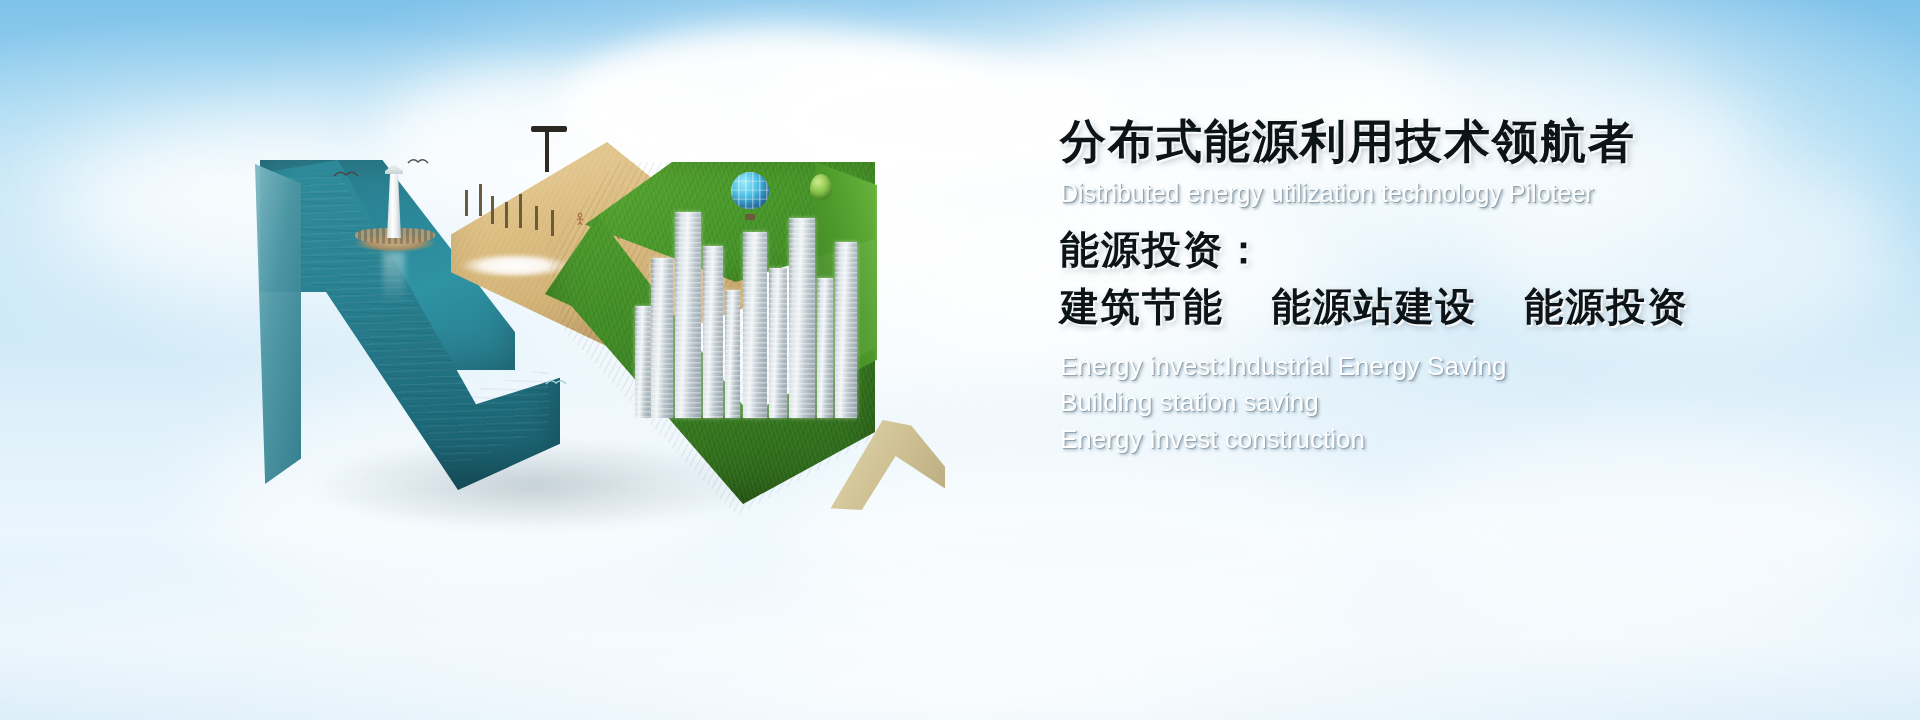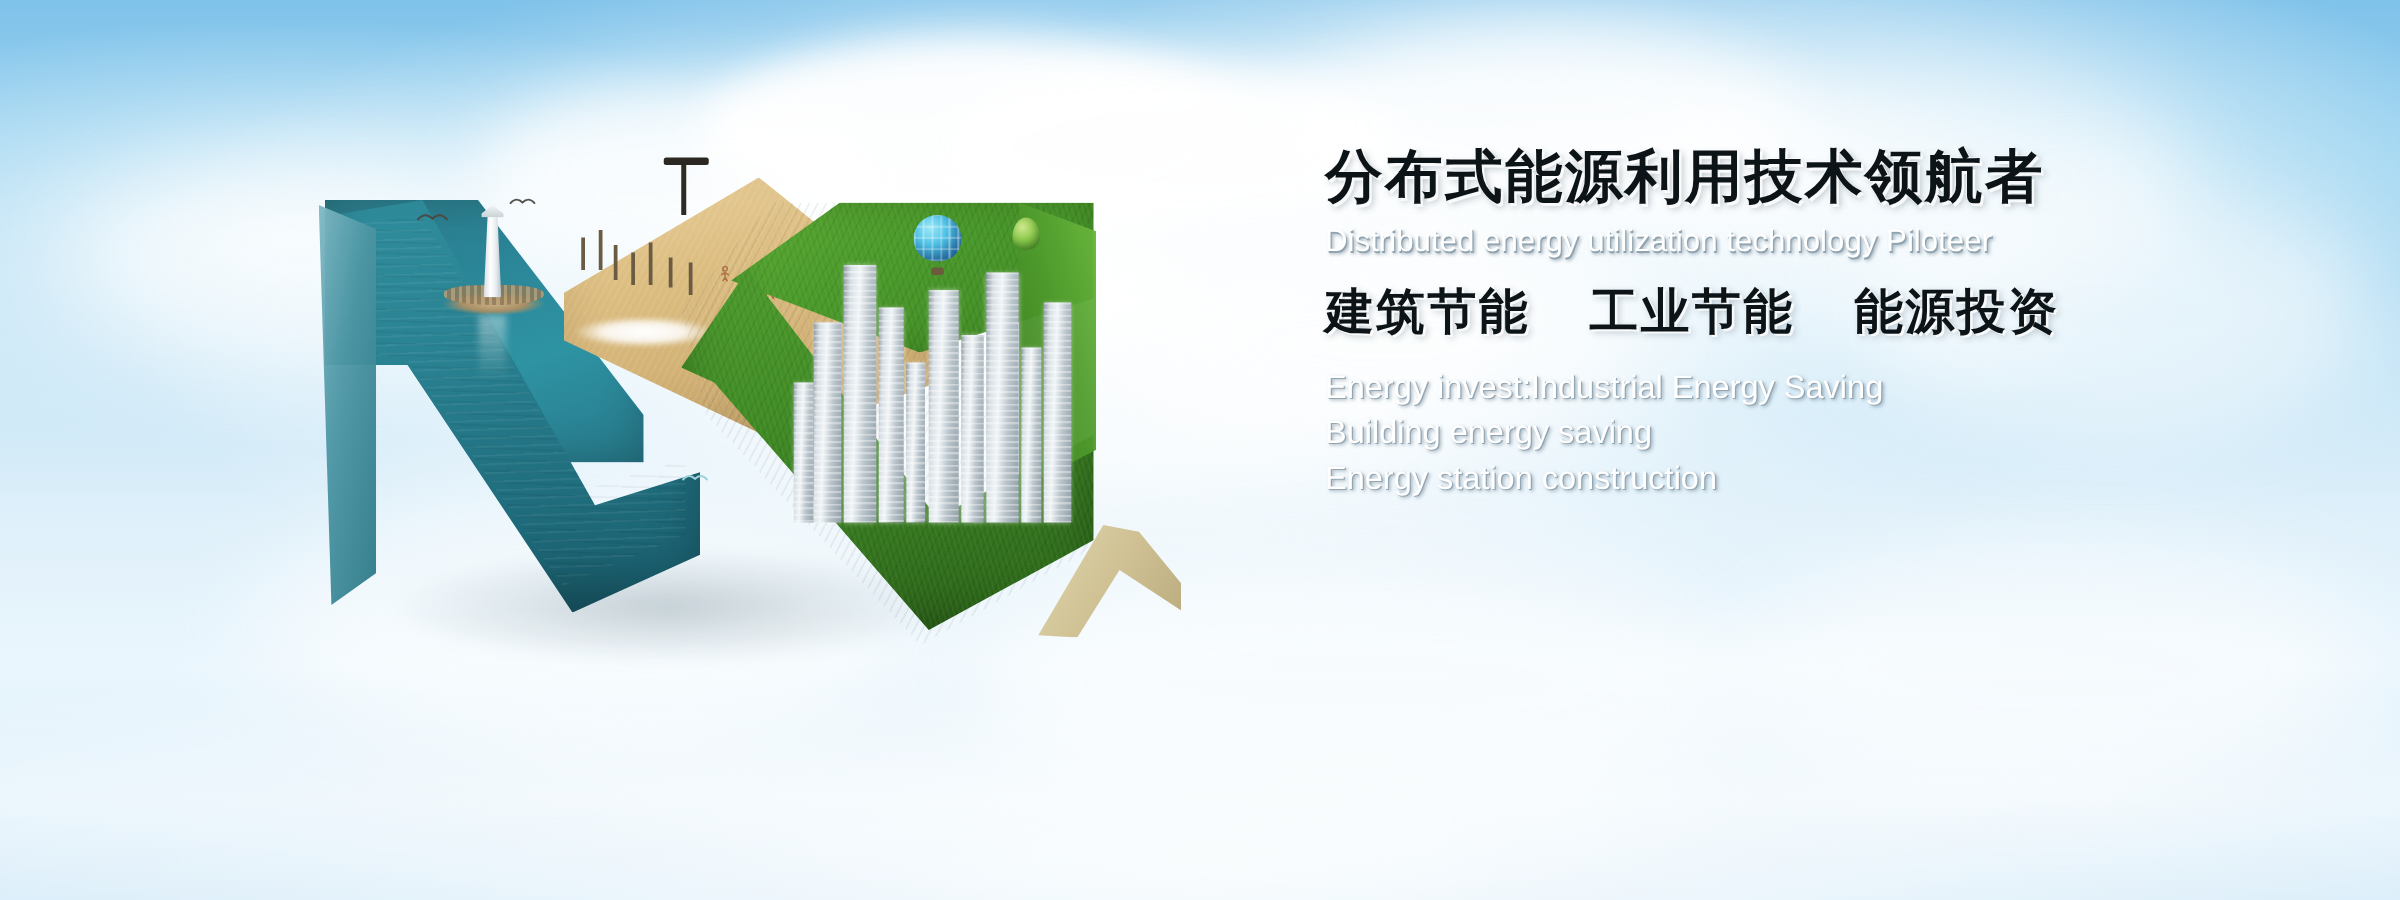--- a/index.html
+++ b/index.html
@@ -322,31 +322,32 @@
     <div class="leaf-dot" style="left:595px;top:54px;"></div>
 
   </div>
 
   <div class="copy">
 
     <h1 class="zh-head">分布式能源利用技术领航者</h1>
 
     <p class="en-sub">Distributed energy utilization technology Piloteer</p>
 
+    <p class="zh-lead">能源投资：</p>
 
     <p class="zh-items">
       <span>建筑节能</span>
       <span class="gap"></span>
-      <span>工业节能</span>
+      <span>能源站建设</span>
       <span class="gap"></span>
       <span>能源投资</span>
     </p>
 
     <div class="en-list">
       <div class="en-line">Energy invest:Industrial Energy Saving</div>
-      <div class="en-line">Building energy saving</div>
-      <div class="en-line">Energy station construction</div>
+      <div class="en-line">Building station saving</div>
+      <div class="en-line">Energy invest construction</div>
     </div>
 
   </div>
 
   <div class="haze"></div>
 </div>
 
 </body></html>

